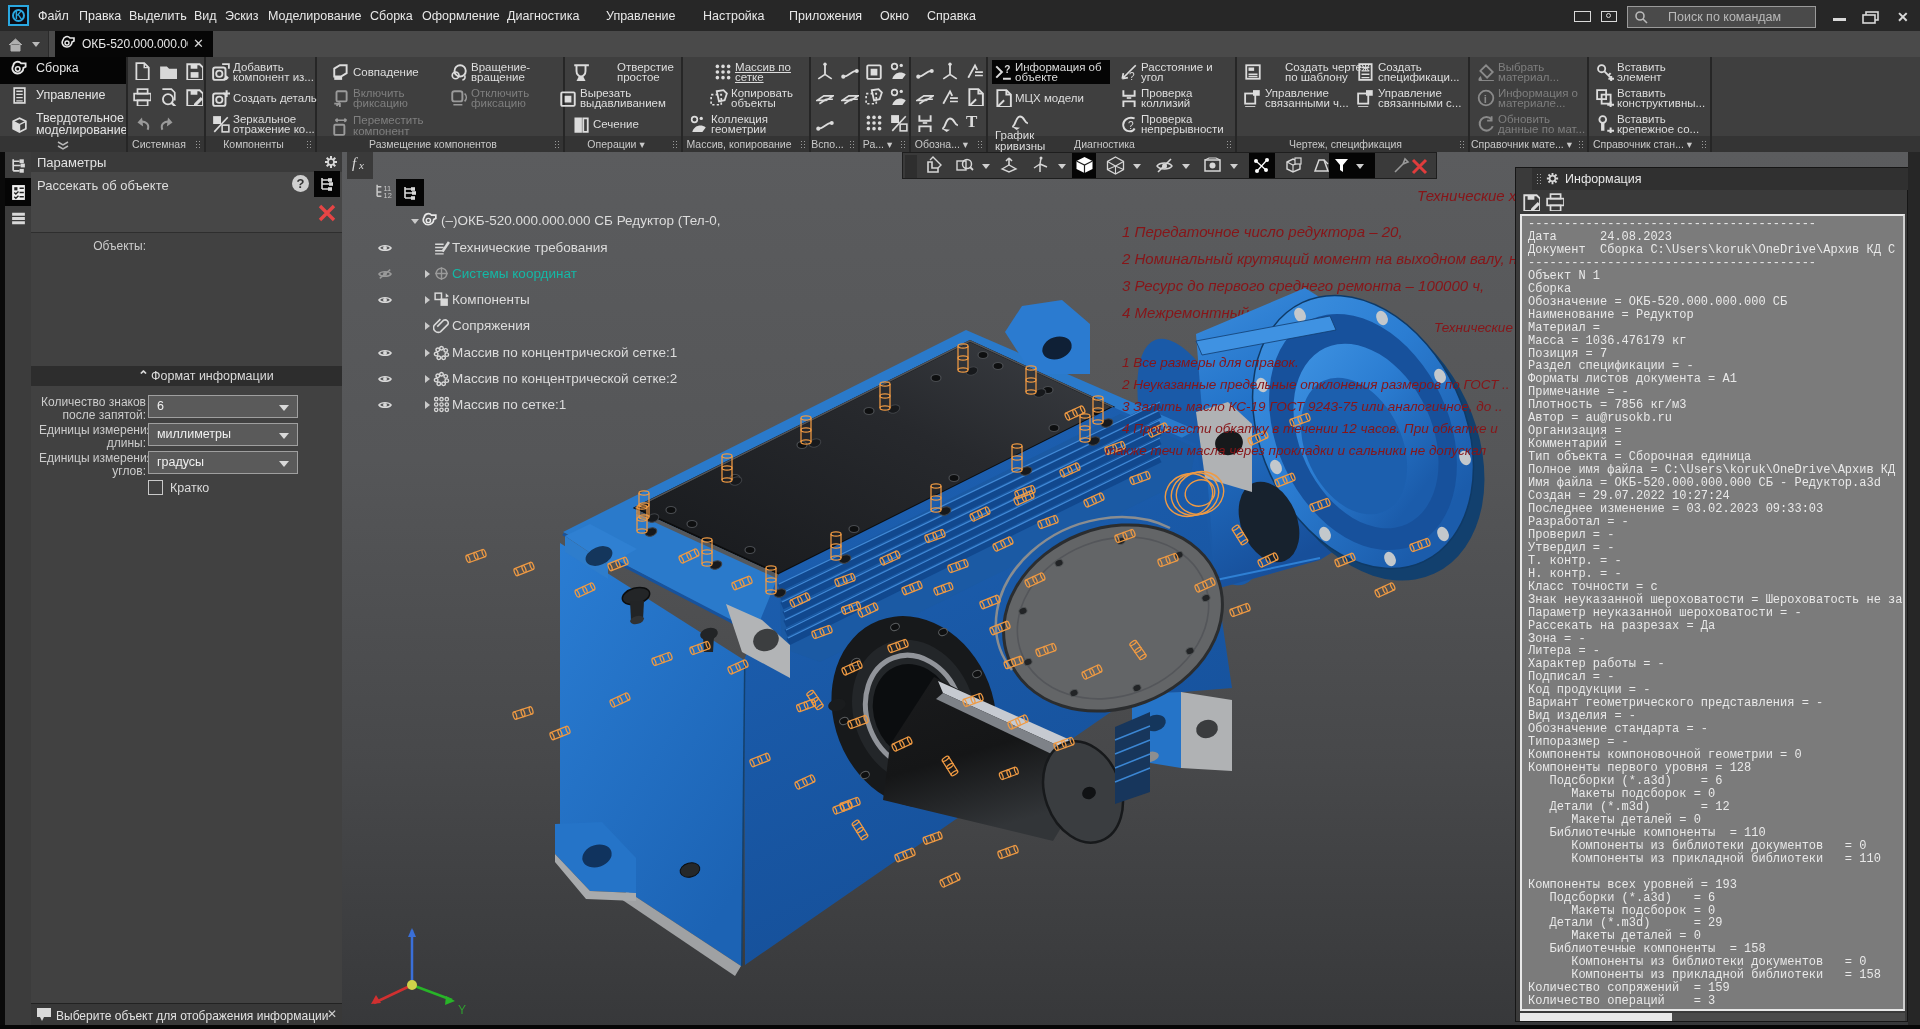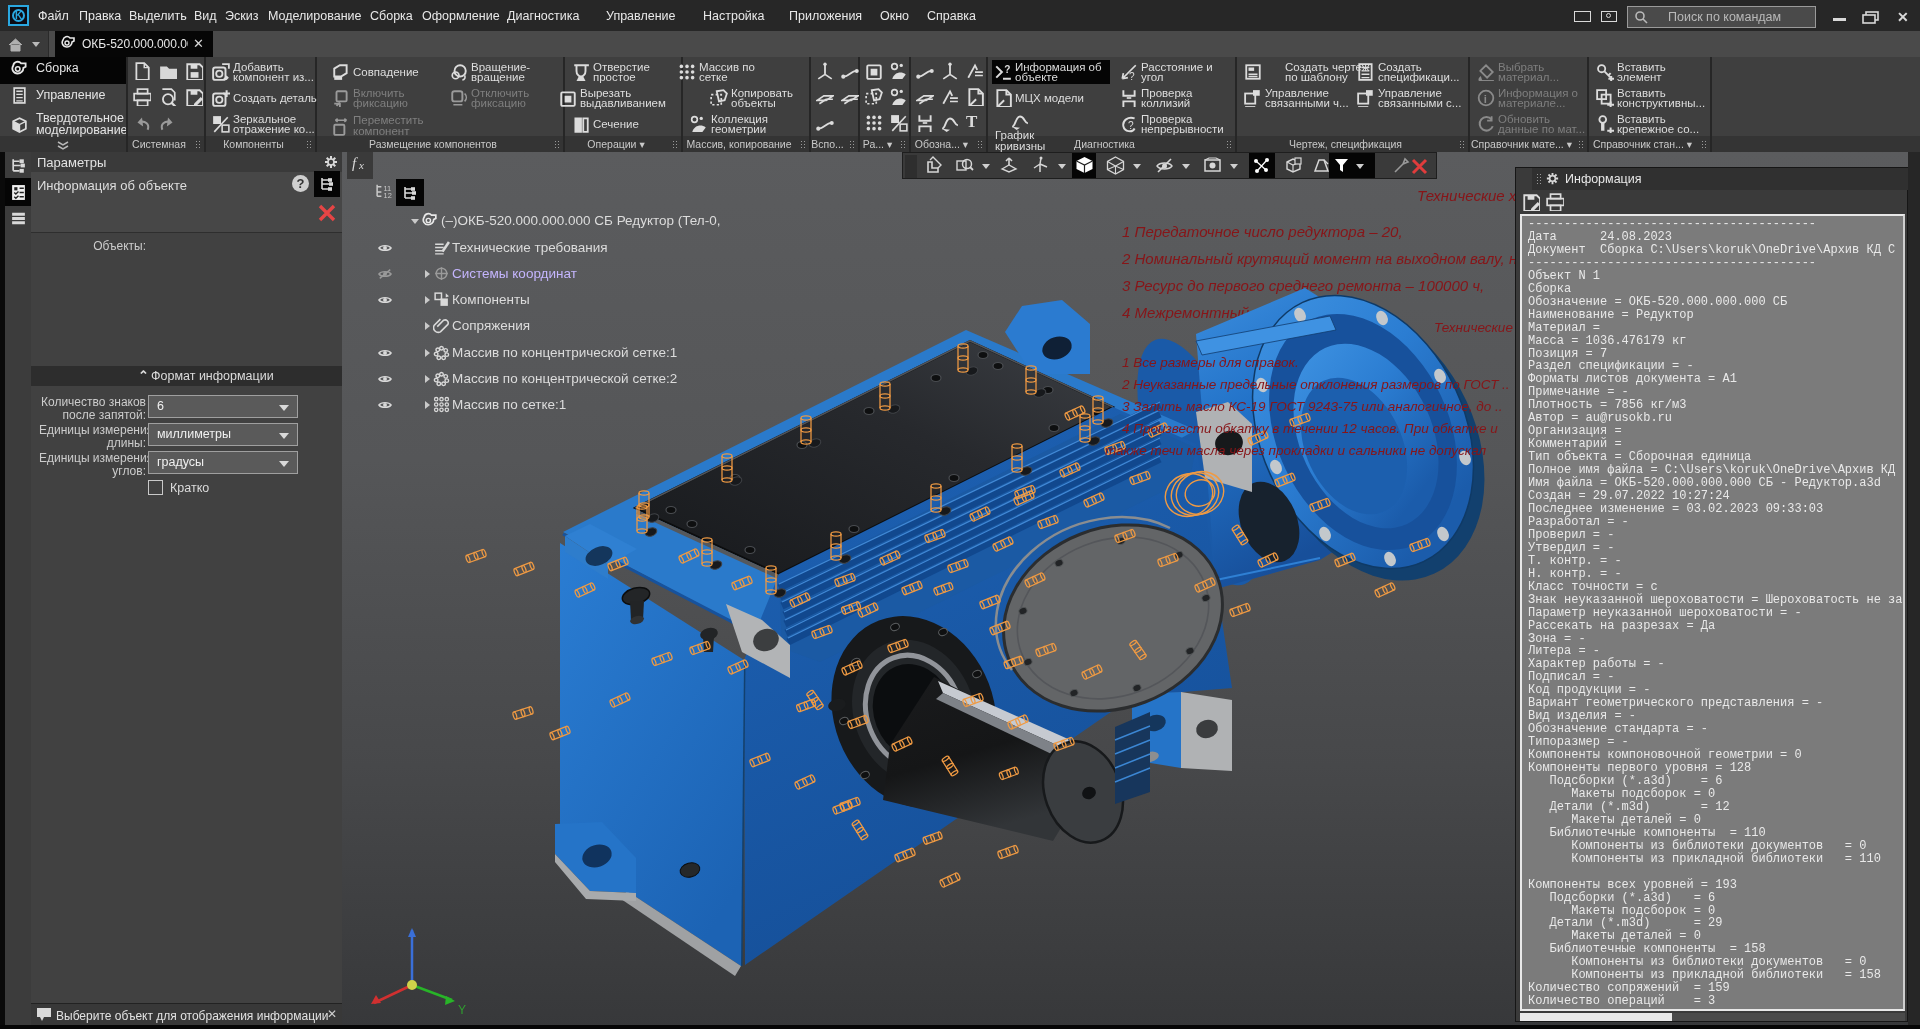--- a/index.html
+++ b/index.html
@@ -40,21 +40,21 @@
 .plabel{position:absolute;color:#cccccc;font-size:12px;text-align:right;white-space:nowrap;width:107px}
 
 #vp{position:absolute;left:342px;top:152px;width:1578px;height:877px;background:linear-gradient(#5b5c5e 0%,#555658 35%,#47484a 70%,#37383a 100%)}
 
 #infopanel{position:absolute;left:1515px;top:167px;width:393px;height:855px;background:#3a3a3a;border:1px solid #161616}
 #infopanel .title{position:absolute;left:16px;top:0;width:100%;height:22px;background:#303030;color:#e8e8e8;font-size:12.5px}
 #infotext{position:absolute;left:4px;top:46px;width:385px;height:797px;background:#7b7b7b;border:2px solid #e8e8e8;border-right:2px solid #cfcfcf;overflow:hidden}
 #infotext pre{font-family:"Liberation Mono",monospace;font-size:12px;line-height:12.95px;color:#e9e9e9;margin:2px 0 0 6px}
 
 .trow{position:absolute;color:#dcdcdc;font-size:13.5px;white-space:nowrap}
-.trow.gray{color:#c4b5fd}
+.trow.gray{color:#14b8a6}
 </style></head><body>
 <div id="app">
 
 <svg width="0" height="0" style="position:absolute">
 <defs>
 <g id="i-doc">
           <path d="M3 1h7l4 4v11H3z" fill="none" stroke="#dcdcdc" stroke-width="1.6"></path>
           <path d="M10 1v4h4" fill="none" stroke="#dcdcdc" stroke-width="1.3"></path>
         </g>
 <g id="i-folder">
@@ -509,39 +509,39 @@
           <use href="#i-rot"></use>
         </svg>
         <span class="ictx">Вращение-<br>вращение</span>
       </div>
 <div class="rb dis" style="left:448px;top:29px;height:24px;">
         <svg class="ric" style="margin-left:2px" width="18" height="18" viewBox="0 0 16 16">
           <use href="#i-unrot"></use>
         </svg>
         <span class="ictx">Отключить<br>фиксацию</span>
       </div>
-<div class="rb" style="left:570px;top:3px;height:24px;">
+<div class="rb" style="left:570px;top:3px;height:24px;gap:24px;">
         <svg class="ric" style="margin-left:2px" width="18" height="18" viewBox="0 0 16 16">
           <use href="#i-hole"></use>
         </svg>
         <span class="ictx">Отверстие<br>простое</span>
       </div>
 <div class="rb" style="left:557px;top:29px;height:24px;align-items:center;">
         <svg class="ric" style="margin-left:2px" width="18" height="18" viewBox="0 0 16 16">
           <use href="#i-cutex"></use>
         </svg>
         <span class="ictx">Вырезать<br>выдавливанием</span>
       </div>
 <div class="rb" style="left:570px;top:55px;height:24px;">
         <svg class="ric" style="margin-left:2px" width="18" height="18" viewBox="0 0 16 16">
           <use href="#i-sect"></use>
         </svg>
         <span class="ictx">Сечение</span>
       </div>
-<div class="rb" style="left:676px;top:3px;height:24px;">
+<div class="rb" style="left:712px;top:3px;height:24px;text-decoration:underline;">
         <svg class="ric" style="margin-left:2px" width="18" height="18" viewBox="0 0 16 16">
           <use href="#i-grid"></use>
         </svg>
         <span class="ictx">Массив по<br>сетке</span>
       </div>
 <div class="rb" style="left:708px;top:29px;height:24px;align-items:center;">
         <svg class="ric" style="margin-left:2px" width="18" height="18" viewBox="0 0 16 16">
           <use href="#i-copy"></use>
         </svg>
         <span class="ictx">Копировать<br>объекты</span>
@@ -720,21 +720,21 @@
       </svg>
 </div>
 <div id="params">
 <div class="hdr">
         <span style="position:absolute;left:6px;top:3px">Параметры</span>
         <svg class="abs" style="left:292px;top:2px" width="16" height="16" viewBox="0 0 16 16">
           <use href="#i-gear"></use>
         </svg>
       </div>
 <div class="abs" style="left:0;top:20px;width:311px;height:60px;background:#474747"></div>
-<div class="txt" style="left:6px;top:26px;color:#dedede;font-size:13px">Информация об объекте</div>
+<div class="txt" style="left:6px;top:26px;color:#dedede;font-size:13px">Рассекать об объекте</div>
 <div class="abs" style="left:261px;top:23px;width:17px;height:17px;border-radius:50%;background:#cfcfcf;color:#333;font-size:13px;font-weight:bold;text-align:center;line-height:17px">?</div>
 <div class="abs" style="left:283px;top:19px;width:26px;height:26px;background:#050505"></div>
 <svg class="abs" style="left:288px;top:24px" width="16" height="16" viewBox="0 0 16 16">
         <use href="#i-tree"></use>
       </svg>
 <svg class="abs" style="left:286px;top:51px" width="20" height="20">
         <path d="M3 3L17 17M17 3L3 17" stroke="#e64545" stroke-width="3.4"></path>
       </svg>
 <div class="abs" style="left:0;top:80px;width:311px;height:1px;background:#2e2e2e"></div>
 <div class="plabel" style="left:8px;top:87px">Объекты:</div>

